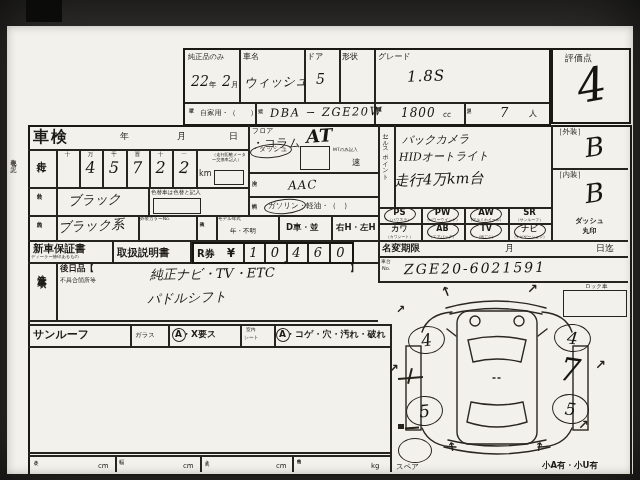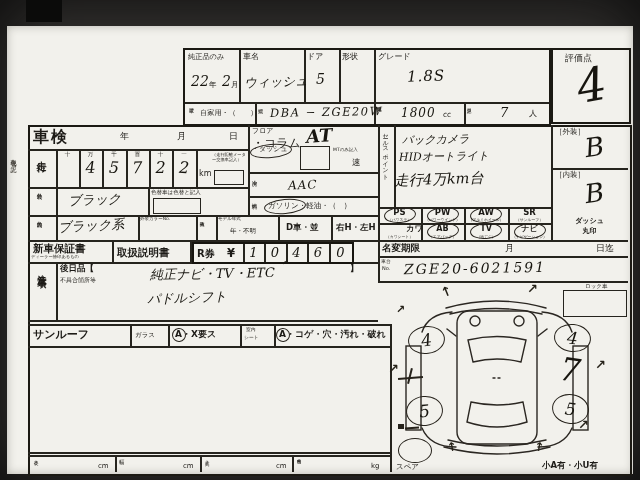--- a/index.html
+++ b/index.html
@@ -201,21 +201,21 @@
     <div class="a p b ctr" style="left:0;top:1px;width:44px;font-size:8.5px">AW</div>
     <div class="a p ctr" style="left:0;top:11px;width:44px;font-size:3.8px">（アルミホイール）</div>
   </div>
   <div class="a" style="left:508px;top:207px;width:43px;height:16px">
 
     <div class="a p b ctr" style="left:0;top:1px;width:43px;font-size:8.5px">SR</div>
     <div class="a p ctr" style="left:0;top:11px;width:43px;font-size:3.8px">（サンルーフ）</div>
   </div>
   <div class="a" style="left:378px;top:223px;width:43px;height:17px">
 
-    <div class="a p b ctr" style="left:15px;top:2px;width:43px;font-size:8px">カワ</div>
+    <div class="a p b ctr" style="left:0;top:2px;width:43px;font-size:8px">カワ</div>
     <div class="a p ctr" style="left:0;top:12px;width:43px;font-size:3.8px">（カワシート）</div>
   </div>
   <div class="a" style="left:421px;top:223px;width:43px;height:17px">
     <span class="oval show" style="left:6px;top:0px;width:30px;height:14px"></span>
     <div class="a p b ctr" style="left:0;top:2px;width:43px;font-size:8px">AB</div>
     <div class="a p ctr" style="left:0;top:12px;width:43px;font-size:3.8px">（エアバッグ）</div>
   </div>
   <div class="a" style="left:464px;top:223px;width:44px;height:17px">
     <span class="oval show" style="left:6px;top:0px;width:30px;height:14px"></span>
     <div class="a p b ctr" style="left:0;top:2px;width:44px;font-size:8px">TV</div>

